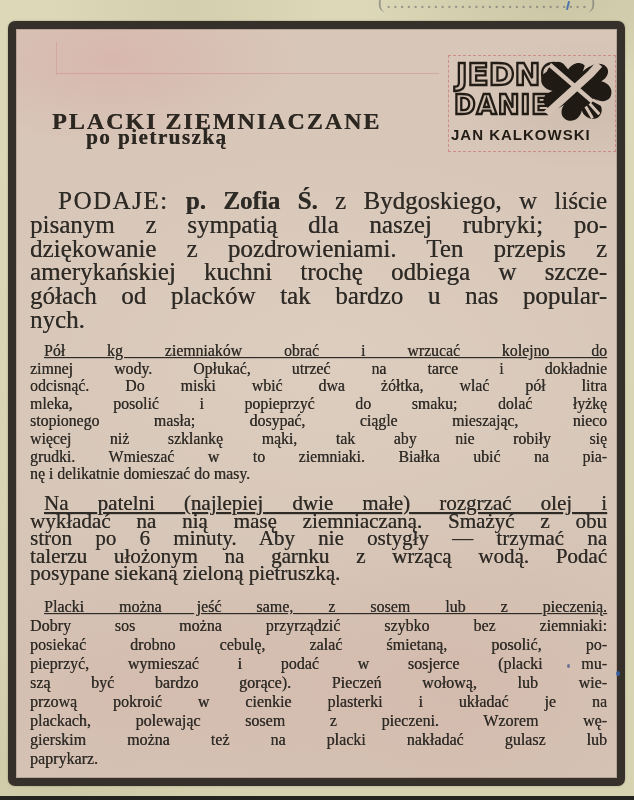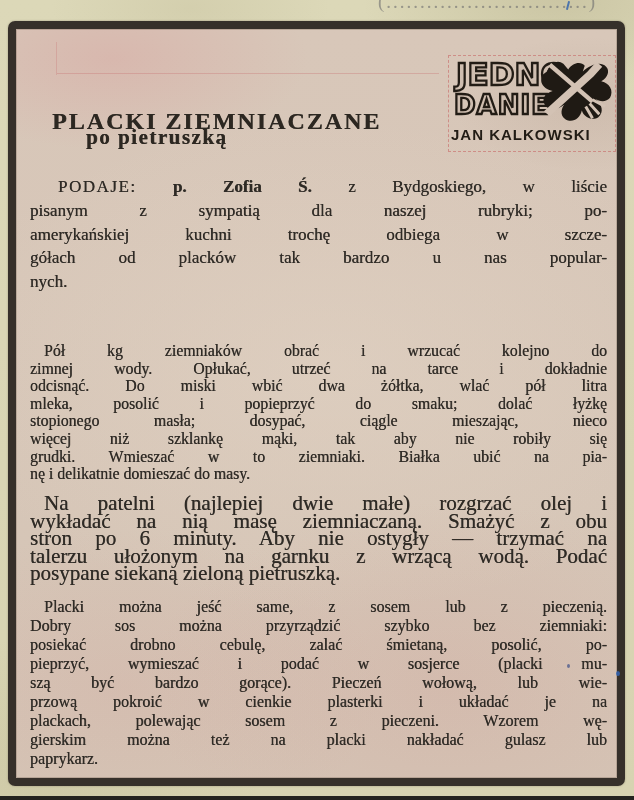--- a/index.html
+++ b/index.html
@@ -35,28 +35,28 @@
   .subtitle{position:absolute;left:86px;top:125px;font-size:21px;font-weight:700;letter-spacing:1.5px;color:#2c2721;text-shadow:.4px .3px .4px rgba(44,39,33,.8);}
   
   .stamp{position:absolute;left:448px;top:55px;width:166px;height:95px;border:1px dashed rgba(199,95,95,.55);}
   .stamp-word{position:absolute;font-family:"DejaVu Sans",sans-serif;font-weight:800;color:#cfbeb0;-webkit-text-stroke:2.3px #221c15;line-height:1;white-space:nowrap;}
   .jedno{left:7px;top:3px;font-size:31px;}
   .danie{left:5px;top:36px;font-size:26px;letter-spacing:1px;}
   .author{position:absolute;left:2px;top:70px;font-family:"Liberation Sans","DejaVu Sans",sans-serif;font-weight:700;font-size:15px;letter-spacing:1px;color:#221c15;white-space:nowrap;}
   .emblem{position:absolute;left:88px;top:0px;}
   
   .para{position:absolute;left:30px;width:577px;color:#2e2a25;text-shadow:.35px .25px .3px rgba(46,42,37,.75);}
-  .p1{top:175px;font-size:17px;line-height:23.8px;}
+  .p1{top:189px;font-size:25px;line-height:23.8px;}
   .p2{top:342px;font-size:15.8px;line-height:17.6px;}
   .p3{top:495px;font-size:21px;line-height:17.6px;}
   .p4{top:597px;font-size:16px;line-height:19px;}
   .jl{text-align:justify;text-align-last:justify;}
   .jl.last{text-align-last:left;}
   .ind-lg{padding-left:28px;}
-  .ind-sm{padding-left:14px;}
+  .ind-sm{padding-left:14px;text-decoration:underline;}
   .lead-label{letter-spacing:1.5px;}
   .b{font-weight:700;}
   
   .bmark{position:absolute;background:rgba(44,95,174,.8);}
   .bm1{left:531px;top:25px;width:10px;height:2px;transform:rotate(-22deg);}
   .bm2{left:567px;top:1px;width:2px;height:9px;transform:rotate(14deg);}
   .bm3{left:616px;top:671px;width:4px;height:5px;border-radius:50%;background:rgba(50,100,180,.85);}
   .bm4{left:567px;top:664px;width:3px;height:4px;border-radius:50%;background:rgba(35,60,130,.6);}
   .scan-edge{position:absolute;left:0;top:796px;width:634px;height:4px;background:#24231f;}
 </style>
@@ -86,20 +86,21 @@
       <path fill="#1f1a14" d="M10,16 C14,7 21,3 27,8 L32,14 C36,7 45,5 49,10 L47,16 C55,9 65,5 71,11 C75,15 73,22 66,26 C75,28 79,36 75,43 C71,48 64,47 60,44 C67,50 69,58 63,63 C57,67 48,63 46,56 C44,65 36,69 29,65 C23,61 25,54 28,50 C20,57 9,56 7,48 C5,42 10,38 16,36 C7,34 1,27 6,19 Z"></path>
       <polygon fill="#d3c2b4" points="7,57 52,16 61,6 67,11 58,21 13,62"></polygon>
       <path stroke="#d3c2b4" stroke-width="4.5" fill="none" d="M13,9 L57,47"></path>
       <path stroke="#d3c2b4" stroke-width="3" fill="none" d="M57,45 L70,52 M54,49 L64,60 M50,52 L57,64"></path>
     </svg>
   </div>
 
   <div class="para p1">
     <div class="jl ind-lg"><span class="lead-label">PODAJE:</span> <span class="b">p. Zofia Ś.</span> <span>z Bydgoskiego, w liście</span></div>
     <div class="jl">pisanym z sympatią dla naszej rubryki; po-</div>
+    <div class="jl">dziękowanie z pozdrowieniami. Ten przepis z</div>
     <div class="jl">amerykańskiej kuchni trochę odbiega w szcze-</div>
     <div class="jl">gółach od placków tak bardzo u nas popular-</div>
     <div class="jl last">nych.</div>
   </div>
 
   <div class="para p2">
     <div class="jl ind-sm">Pół kg ziemniaków obrać i wrzucać kolejno do</div>
     <div class="jl">zimnej wody. Opłukać, utrzeć na tarce i dokładnie</div>
     <div class="jl">odcisnąć. Do miski wbić dwa żółtka, wlać pół litra</div>
     <div class="jl">mleka, posolić i popieprzyć do smaku; dolać łyżkę</div>

